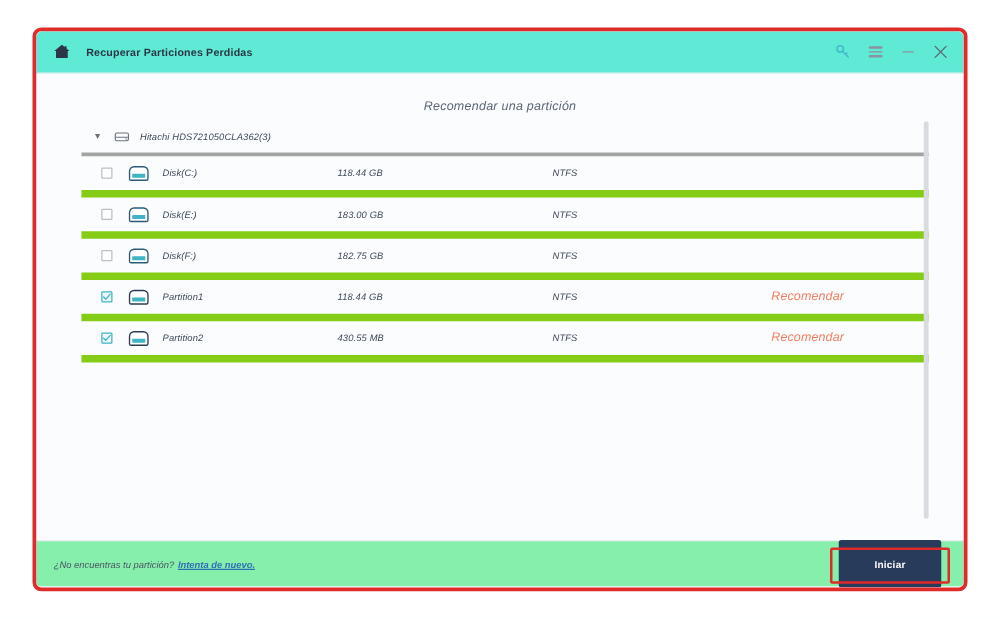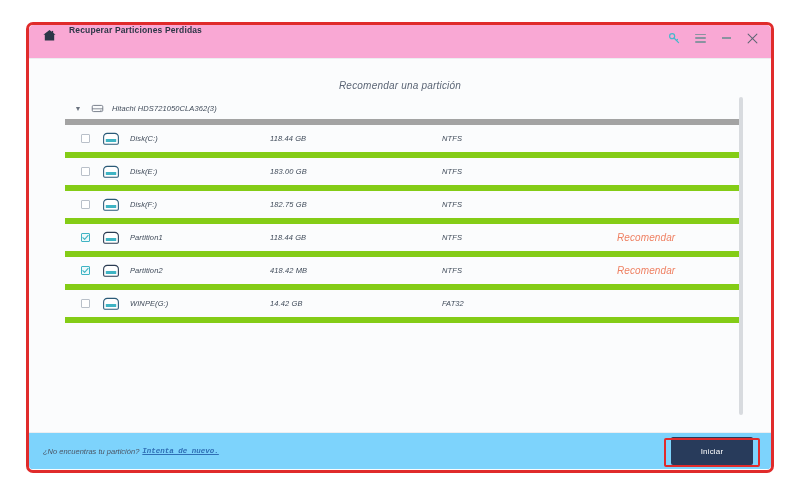--- a/index.html
+++ b/index.html
@@ -37,23 +37,24 @@
     background: #fbfcfd;
     border-radius: 5px;
     box-sizing: border-box;
     overflow: hidden;
   }
 
   
   .titlebar {
     position: relative;
     height: 34px;
-    background: #f9a8d4;
+    background: #5eead4;
     border-bottom: 1px solid #eceef1;
     display: flex;
+    align-items: center;
     padding: 0 6px 0 10px;
     box-sizing: border-box;
   }
   .home-icon {
     width: 20px;
     height: 20px;
     display: flex;
     align-items: center;
     justify-content: center;
     margin-right: 10px;
@@ -115,21 +116,21 @@
     margin: 0 28px 0 36px;
     height: 320px;
     overflow: hidden;
   }
 
   
   .group-row {
     display: flex;
     align-items: center;
     height: 28px;
-    border-bottom: 6px solid #a3a3a3;
+    border-bottom: 3px solid #a3a3a3;
     padding-left: 6px;
     box-sizing: border-box;
     cursor: pointer;
   }
   .chev {
     width: 14px;
     display: flex;
     align-items: center;
     justify-content: center;
     color: #6b7380;
@@ -234,50 +235,49 @@
     height: 318px;
     background: #d8dbdf;
     border-radius: 2px;
     cursor: pointer;
   }
 
   
   .footer {
     position: relative;
     height: 37px;
-    background: #7dd3fc;
+    background: #86efac;
     border-top: 1px solid #eceef1;
     display: flex;
     align-items: center;
     padding: 0 18px 0 14px;
     box-sizing: border-box;
   }
   .foot-text {
     font-size: 7.5px;
     font-style: italic;
     color: #4b5565;
   }
   .foot-link {
     font-size: 7.5px;
     font-style: italic;
     font-weight: bold;
     color: #2f6fb5;
     text-decoration: underline;
     margin-left: 3px;
     cursor: pointer;
-    font-family: Liberation Mono, monospace;
   }
   .footer-spacer { flex: 1; }
   .start-btn {
     width: 82px;
-    height: 28px;
+    height: 38px;
     background: #283b5b;
     color: #ffffff;
     font-size: 8px;
-    font-weight: normal;
+    font-weight: bold;
     border: none;
     border-radius: 2px;
     display: flex;
     align-items: center;
     justify-content: center;
     cursor: pointer;
     letter-spacing: 0.2px;
   }
   
   .annot-btn {
@@ -416,39 +416,26 @@
             <path d="M1 4.1 L3 6.1 L7 1.5" stroke="#3fb4c4" stroke-width="1.2" fill="none" stroke-linecap="round" stroke-linejoin="round"></path>
           </svg>
         </span>
         <span class="drive-icon">
           <svg width="18" height="15" viewBox="0 0 20 16">
             <path d="M3.2 14.3 L16.8 14.3 A1.4 1.4 0 0 0 18.2 12.9 L18.2 6.3 A4 4 0 0 0 14.2 2.3 L5.8 2.3 A4 4 0 0 0 1.8 6.3 L1.8 12.9 A1.4 1.4 0 0 0 3.2 14.3 Z" fill="#ffffff" stroke="#2a3b52" stroke-width="1.2"></path>
             <rect x="4.2" y="8.6" width="11.6" height="3.4" rx="0.6" fill="#3fb4c4"></rect>
           </svg>
         </span>
         <span class="cell-name">Partition2</span>
-        <span class="cell-size">418.42 MB</span>
+        <span class="cell-size">430.55 MB</span>
         <span class="cell-fs">NTFS</span>
         <span class="cell-tag">Recomendar</span>
       </div>
 
 
-      <div class="part-row">
-        <span class="cbox"></span>
-        <span class="drive-icon">
-          <svg width="18" height="15" viewBox="0 0 20 16">
-            <path d="M3.2 14.3 L16.8 14.3 A1.4 1.4 0 0 0 18.2 12.9 L18.2 6.3 A4 4 0 0 0 14.2 2.3 L5.8 2.3 A4 4 0 0 0 1.8 6.3 L1.8 12.9 A1.4 1.4 0 0 0 3.2 14.3 Z" fill="#ffffff" stroke="#2a5a78" stroke-width="1.2"></path>
-            <rect x="4.2" y="8.6" width="11.6" height="3.4" rx="0.6" fill="#3fb4c4"></rect>
-          </svg>
-        </span>
-        <span class="cell-name">WINPE(G:)</span>
-        <span class="cell-size">14.42 GB</span>
-        <span class="cell-fs">FAT32</span>
-        <span class="cell-tag"></span>
-      </div>
 
       <div class="scrollbar-track">
         <div class="scrollbar-thumb"></div>
       </div>
     </div>
   </div>
 
   <div class="footer">
     <span class="foot-text">¿No encuentras tu partición?</span>
     <span class="foot-link">Intenta de nuevo.</span>

